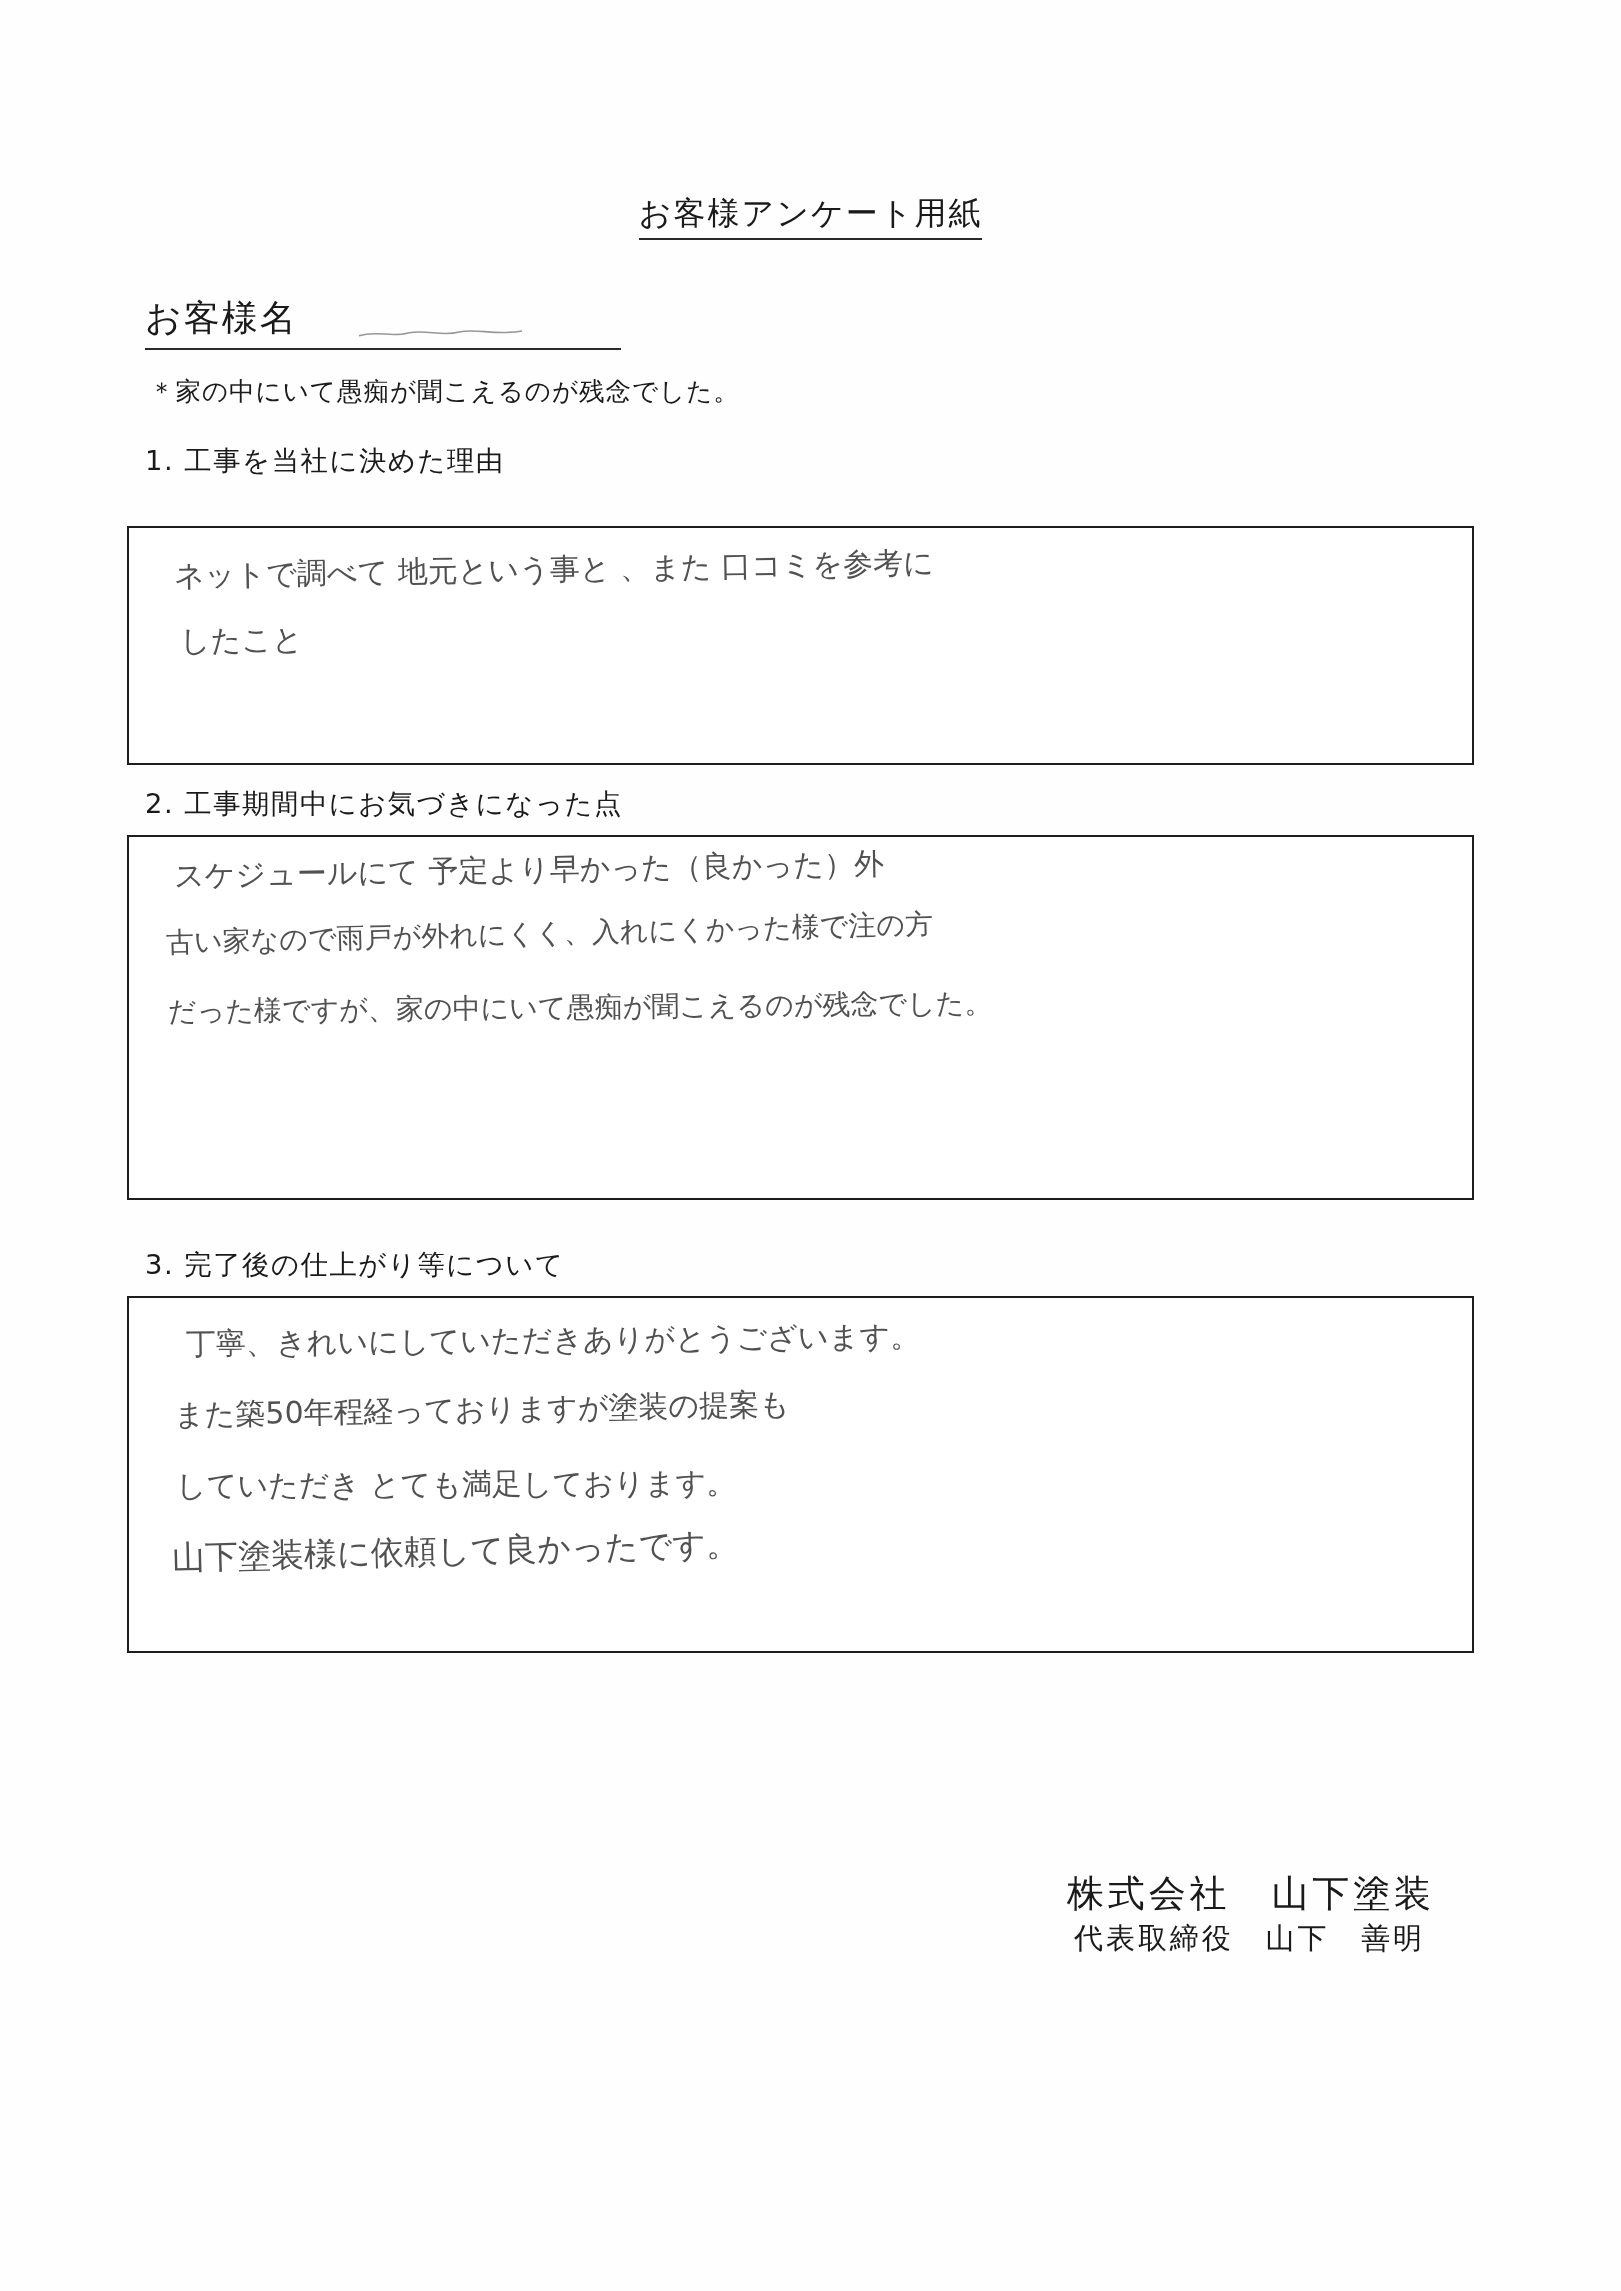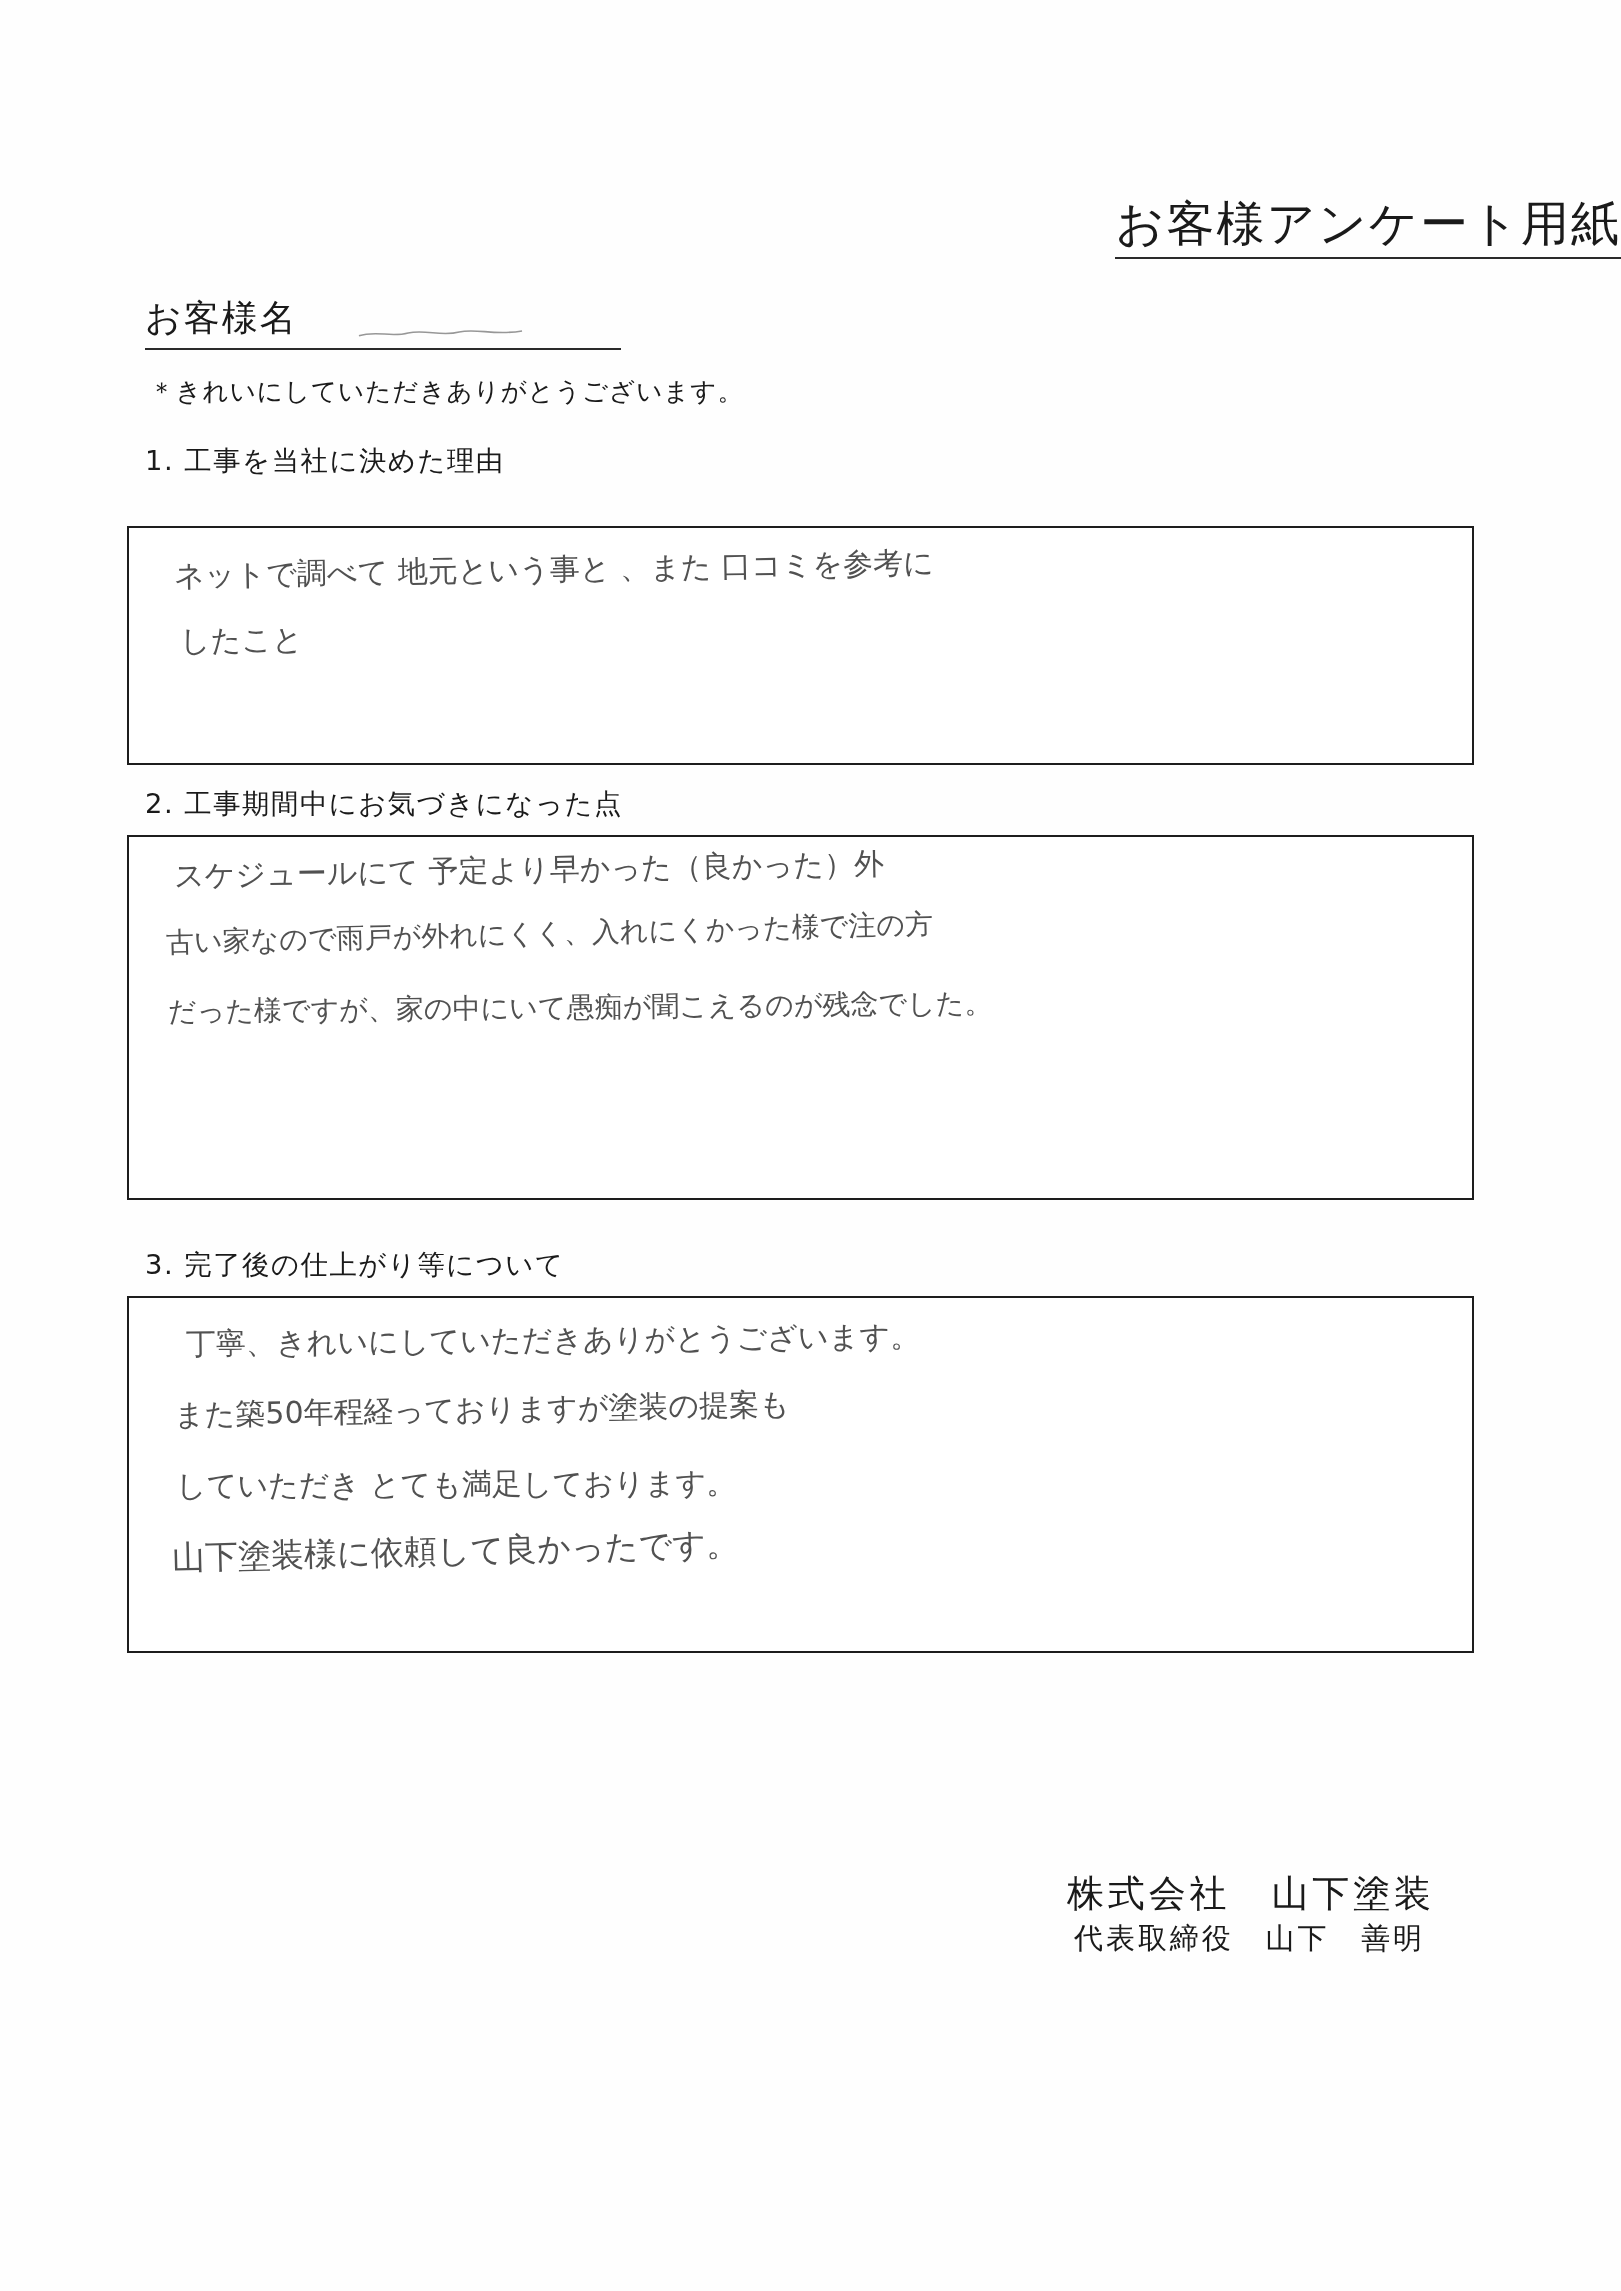--- a/index.html
+++ b/index.html
@@ -21,22 +21,22 @@
     inset: 0;
     background: #fefefe;
   }
 
   
   .doc-title {
     position: absolute;
     top: 192px;
     left: 0;
     width: 100%;
-    text-align: right;
-    font-size: 48px;
+    text-align: center;
+    font-size: 32px;
     letter-spacing: 2px;
     font-weight: 500;
   }
   .doc-title .underline {
     border-bottom: 2px solid #2a2a2a;
     padding-bottom: 5.9px;
   }
 
   
   .customer-name-row {
@@ -152,21 +152,21 @@
 
   <div class="customer-name-row">
     <span class="customer-name-label">お客様名</span>
     <span class="customer-name-blank">
       <svg class="name-scribble" viewBox="0 0 170 12" preserveAspectRatio="none">
         <path d="M2 8 C20 2, 34 10, 52 5 C70 1, 86 9, 104 4 C122 0, 140 8, 168 3" stroke="#444" stroke-width="1.6" fill="none"></path>
       </svg>
     </span>
   </div>
 
-  <div class="intro-note">＊きれいにしていただきありがとうございます。</div>
+  <div class="intro-note">＊家の中にいて愚痴が聞こえるのが残念でした。</div>
 
   <div class="q-label" id="q1-label">1. 工事を当社に決めた理由</div>
   <div class="answer-box" id="q1-box">
     <div class="hand s1" style="top:33px; left:45px;">ネットで調べて 地元という事と 、また 口コミを参考に</div>
     <div class="hand s2" style="top:98px; left:51px;">したこと</div>
   </div>
 
   <div class="q-label" id="q2-label">2. 工事期間中にお気づきになった点</div>
   <div class="answer-box" id="q2-box">
     <div class="hand s1" style="top:23.5px; left:45px;">スケジュールにて 予定より早かった（良かった）外</div>

